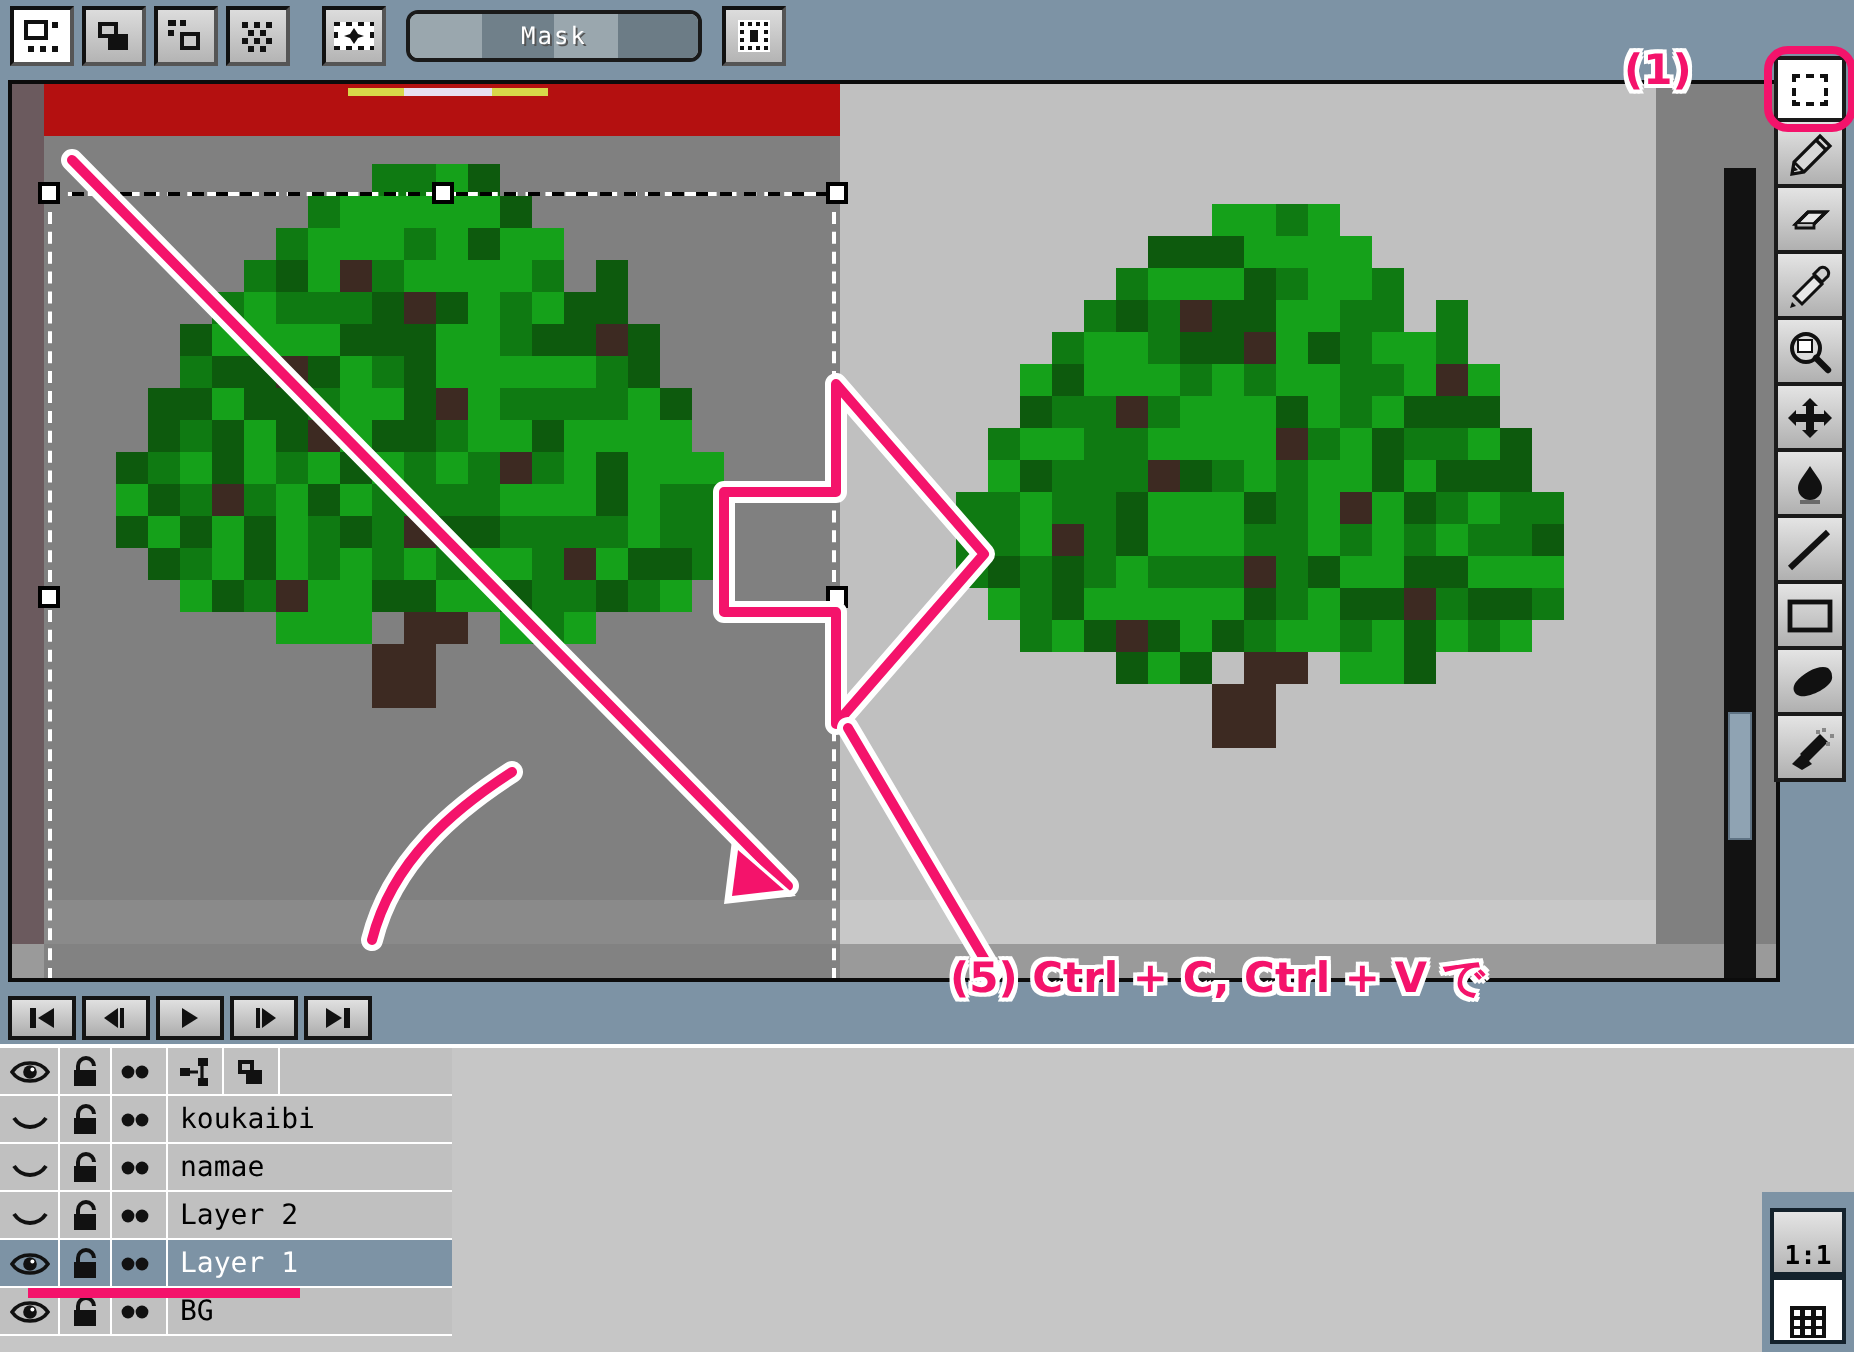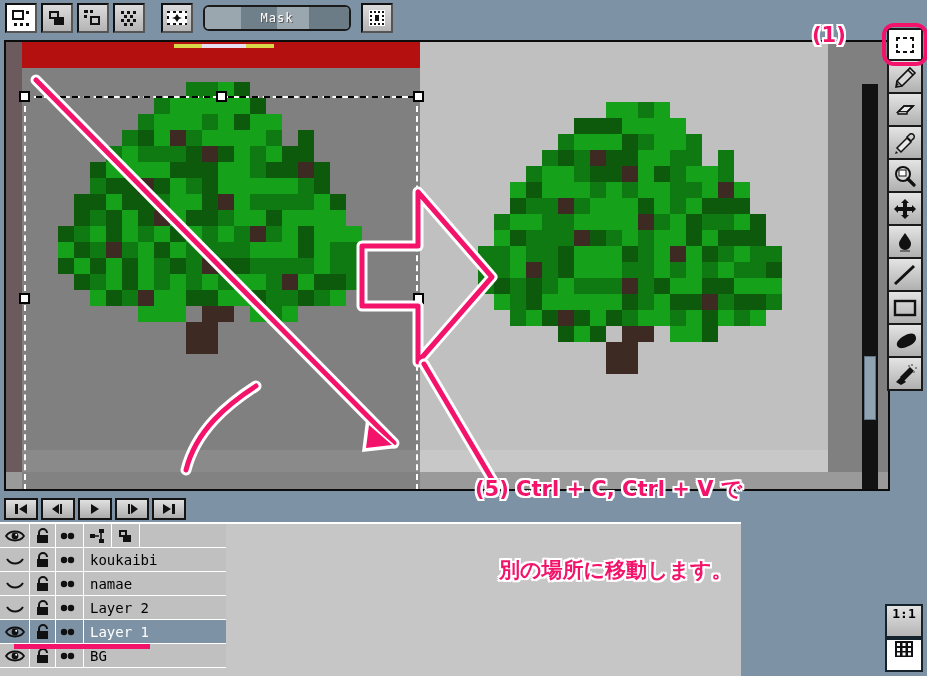--- a/index.html
+++ b/index.html
@@ -137,21 +137,21 @@
     background:#7d93a5; display:flex; align-items:center; padding-left:4px;
   }
   .pbtn {
     width:34px; height:22px; margin-right:3px;
     background:linear-gradient(#e0e0e0,#adadad);
     border:2px solid #141414;
     display:flex; align-items:center; justify-content:center;
   }
   
   #layer-panel {
-    position:absolute; left:0; top:522px; width:741px; height:154px;
+    position:absolute; left:0; top:522px; width:927px; height:154px;
     background:#c6c6c6; border-top:2px solid #fff;
   }
   .lrow {
     display:flex; align-items:stretch; height:24px; width:100%;
     border-bottom:1px solid #fff;
   }
   .lrow.head { background:#c0c0c0; }
   .lrow.sel .cell { background:#7d93a5; }
   .lrow.sel .lname { color:#fff; }
   .cell {
@@ -183,21 +183,21 @@
   }
   
   #br-buttons {
     position:absolute; right:4px; bottom:4px; width:38px;
     display:flex; flex-direction:column; z-index:50;
   }
   .brbtn {
     width:38px; height:34px;
     background:linear-gradient(#e4e4e4,#b4b4b4);
     border:2px solid #14222c;
-    display:flex; align-items:flex-start; justify-content:center;
+    display:flex; align-items:flex-end; justify-content:center;
     font-family:"DejaVu Sans Mono", monospace; font-size:13px; font-weight:bold;
   }
   .brbtn.dark { background:#fff; }
   #br-wrap {
     position:absolute; right:0; bottom:0; width:46px; height:80px;
     background:#7d93a5; z-index:49;
   }
   
   #layer-underline {
     position:absolute; left:14px; top:644px; width:136px; height:5px;
@@ -892,21 +892,21 @@
   </g>
 
   <g>
     <path d="M496 486 L424 364" stroke="#ffffff" stroke-width="11" fill="none" stroke-linecap="round"></path>
     <path d="M496 486 L424 364" stroke="#f4136b" stroke-width="5" fill="none" stroke-linecap="round"></path>
   </g>
 </svg>
 
 <div class="anno" id="anno1">(1)</div>
 <div class="anno" id="anno2"><br></div>
-<div class="anno" id="anno3"><span>(5) Ctrl + C, Ctrl + V で</span><br><br><br><span style="padding-left:24px">別の場所に移動します。</span></div>
+<div class="anno" id="anno3"><span>(5) Ctrl + C, Ctrl + V で</span><br><br><br></div>
 
 <div id="playbar">
   <div class="pbtn">
     <svg width="16" height="12" viewBox="0 0 16 12">
       <rect x="2" y="1" width="3" height="10" fill="#111"></rect>
       <path d="M14 1 v10 l-8 -5 z" fill="#111"></path>
     </svg>
   </div>
   <div class="pbtn">
     <svg width="16" height="12" viewBox="0 0 16 12">

